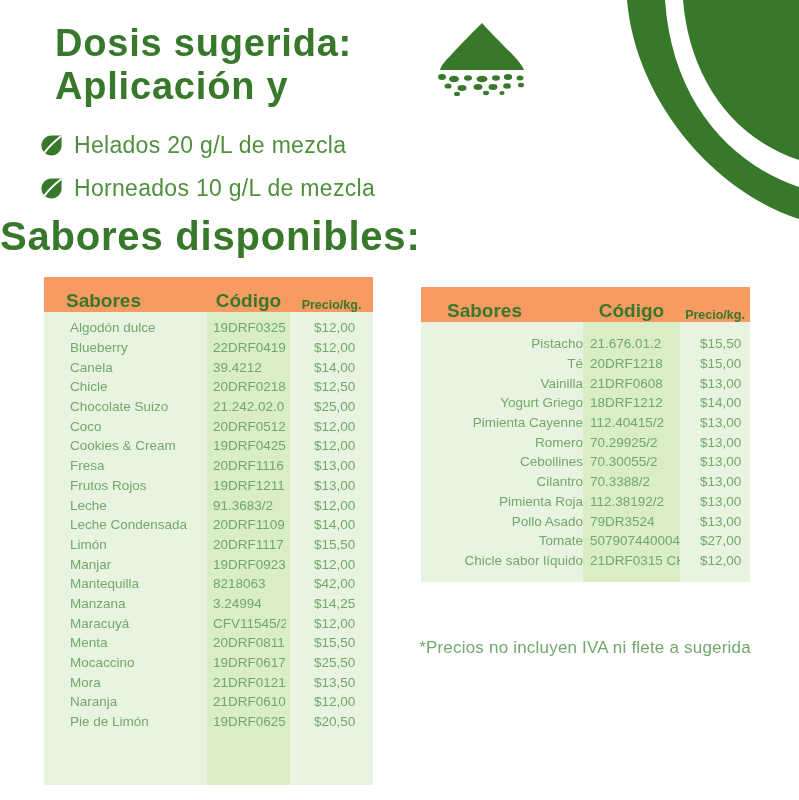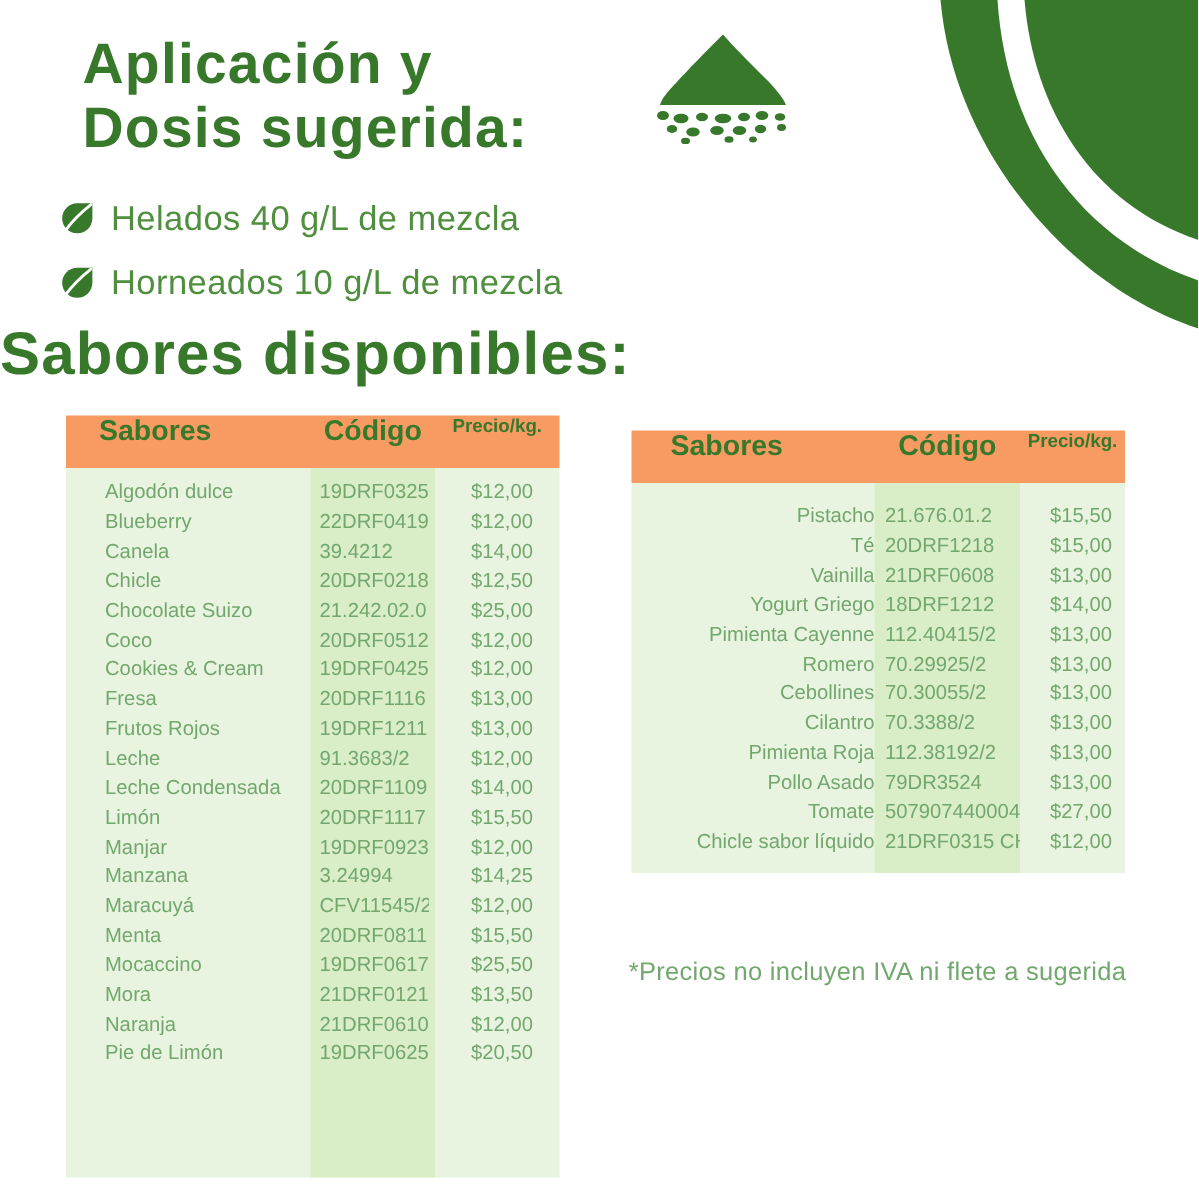--- a/index.html
+++ b/index.html
@@ -39,21 +39,21 @@
     font-size: 40px; font-weight: 800; letter-spacing: 0.8px;
     color: var(--green-dark, #37782B);
   }
 
   
   .flavor-table { position: absolute; width: 329px; }
   .table-left  { left: 44px;  top: 277px; height: 508px; }
   .table-right { left: 421px; top: 287px; height: 295px; }
 
   .table-header {
-    height: 35px; display: flex; align-items: flex-start;
+    height: 35px; display: flex; align-items: flex-end;
     background: var(--orange-header, #F89B63);
     color: var(--green-dark, #37782B);
   }
   .th { box-sizing: border-box; }
   .th-name  { width: 163px; padding-left: 22px; font-size: 19px; font-weight: 800; }
   .th-code  { width: 83px;  text-align: center; font-size: 19px; font-weight: 800; }
   .th-price { flex: 1; text-align: center; font-size: 12.5px; font-weight: 800; }
   .table-right .th-name { width: 162px; padding-left: 26px; }
   .table-right .th-code { width: 97px; }
 
@@ -119,31 +119,31 @@
       <ellipse cx="61" cy="67" rx="4.5" ry="3"></ellipse>
       <ellipse cx="75" cy="66" rx="3.8" ry="2.8"></ellipse>
       <ellipse cx="89" cy="65" rx="3" ry="2.3"></ellipse>
       <ellipse cx="25" cy="74" rx="3" ry="2.2"></ellipse>
       <ellipse cx="54" cy="73" rx="3" ry="2.2"></ellipse>
       <ellipse cx="70" cy="73" rx="2.6" ry="2"></ellipse>
     </g>
   </svg>
 
   <div class="main-title">
+    <div>Dosis sugerida:</div>
     <div>Aplicación y</div>
-    <div>Dosis sugerida:</div>
   </div>
 
   <div class="dosage-list">
     <div class="dosage-item">
       <svg class="leaf" viewBox="0 0 24 24" aria-hidden="true">
         <path d="M12 1.5 C6.2 1.5 1.5 6.2 1.5 12 C1.5 17.8 6.2 22.5 12 22.5 C17.8 22.5 22.5 17.8 22.5 12 L22.5 1.5 Z" fill="#37782B"></path>
         <path d="M4.5 19.5 C9 13.5 14 8.5 21.5 2.5" stroke="#ffffff" stroke-width="2" fill="none" stroke-linecap="round"></path>
       </svg>
-      <span class="dosage-label">Helados 40 g/L de mezcla</span>
+      <span class="dosage-label">Helados 20 g/L de mezcla</span>
     </div>
     <div class="dosage-item">
       <svg class="leaf" viewBox="0 0 24 24" aria-hidden="true">
         <path d="M12 1.5 C6.2 1.5 1.5 6.2 1.5 12 C1.5 17.8 6.2 22.5 12 22.5 C17.8 22.5 22.5 17.8 22.5 12 L22.5 1.5 Z" fill="#37782B"></path>
         <path d="M4.5 19.5 C9 13.5 14 8.5 21.5 2.5" stroke="#ffffff" stroke-width="2" fill="none" stroke-linecap="round"></path>
       </svg>
       <span class="dosage-label">Horneados 10 g/L de mezcla</span>
     </div>
   </div>
 
@@ -217,20 +217,25 @@
             <span class="cell cell-name">Limón</span>
             <span class="cell cell-code">20DRF1117</span>
             <span class="cell cell-price">$15,50</span>
           </div>
           <div class="row">
             <span class="cell cell-name">Manjar</span>
             <span class="cell cell-code">19DRF0923</span>
             <span class="cell cell-price">$12,00</span>
           </div>
           <div class="row">
+            <span class="cell cell-name">Mantequilla</span>
+            <span class="cell cell-code">8218063</span>
+            <span class="cell cell-price">$42,00</span>
+          </div>
+          <div class="row">
             <span class="cell cell-name">Manzana</span>
             <span class="cell cell-code">3.24994</span>
             <span class="cell cell-price">$14,25</span>
           </div>
           <div class="row">
             <span class="cell cell-name">Maracuyá</span>
             <span class="cell cell-code">CFV11545/2</span>
             <span class="cell cell-price">$12,00</span>
           </div>
           <div class="row">

